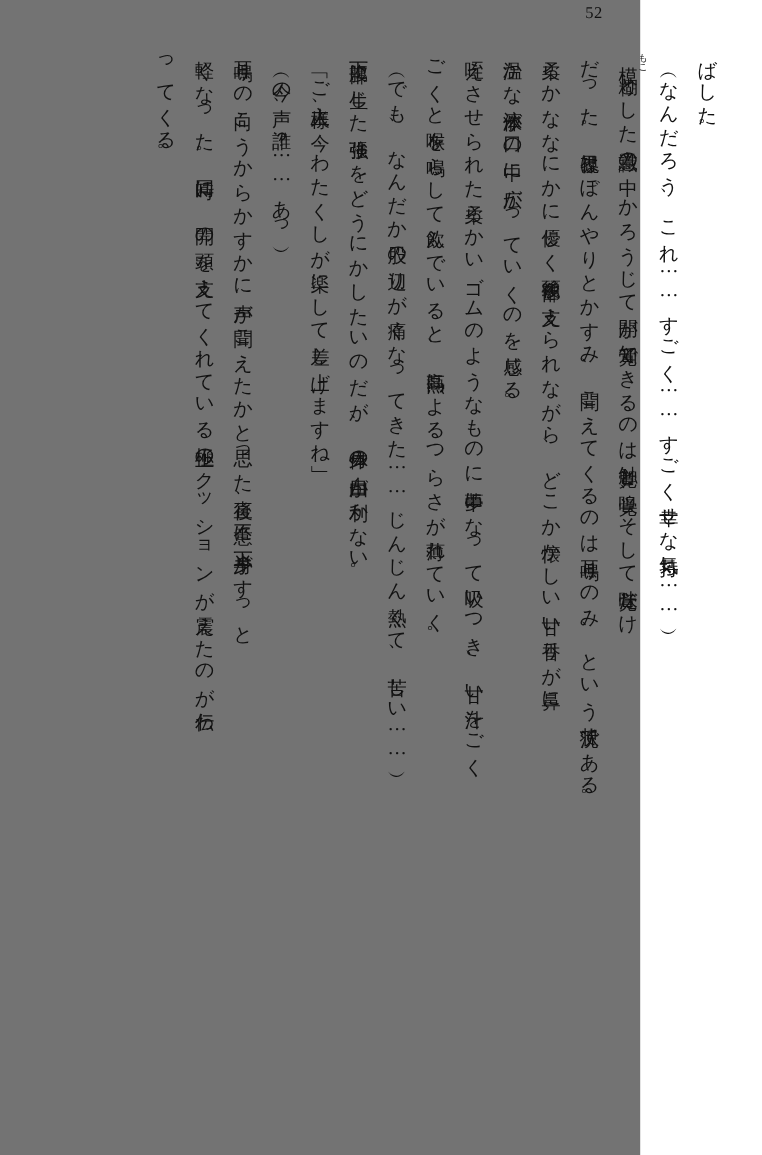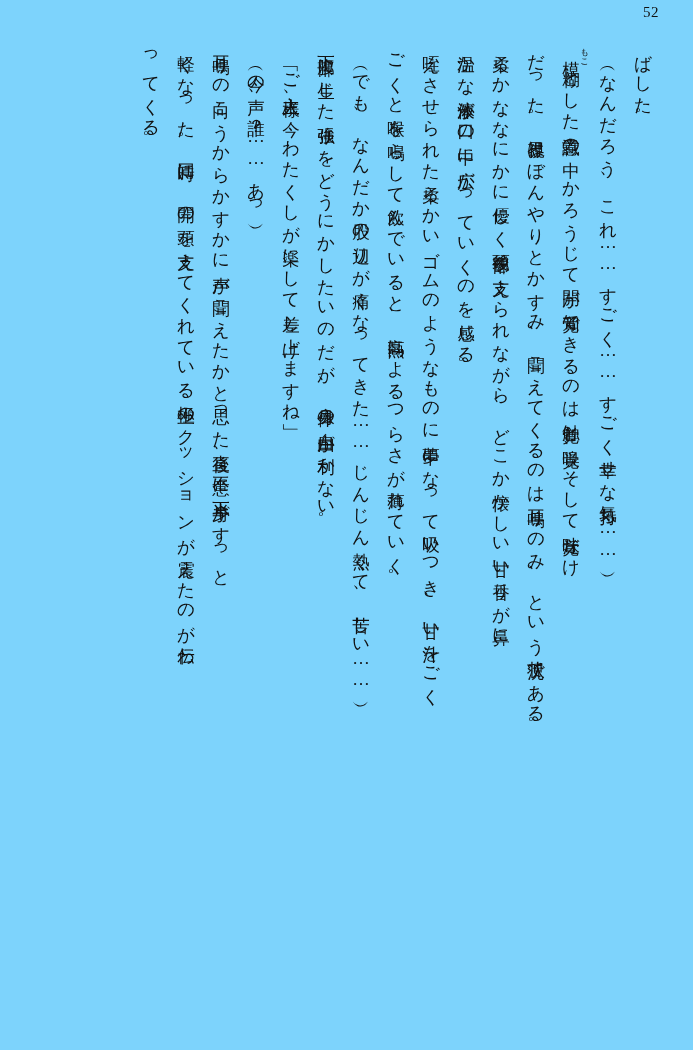--- a/index.html
+++ b/index.html
@@ -12,23 +12,23 @@
     height: 1050px;
     font-family: "Liberation Serif", "DejaVu Serif", serif;
     color: #111111;
     position: relative;
     overflow: hidden;
   }
   #page {
     position: absolute;
     left: 0;
     top: 0;
-    width: 693px;
+    width: 582px;
     height: 1050px;
-    background: #7dd3fc;
+    background: #737373;
   }
   #page-number {
     position: absolute;
     top: 4px;
     right: 34px;
     font-size: 15px;
     letter-spacing: 0.5px;
     color: #111;
   }
   #text-body {

